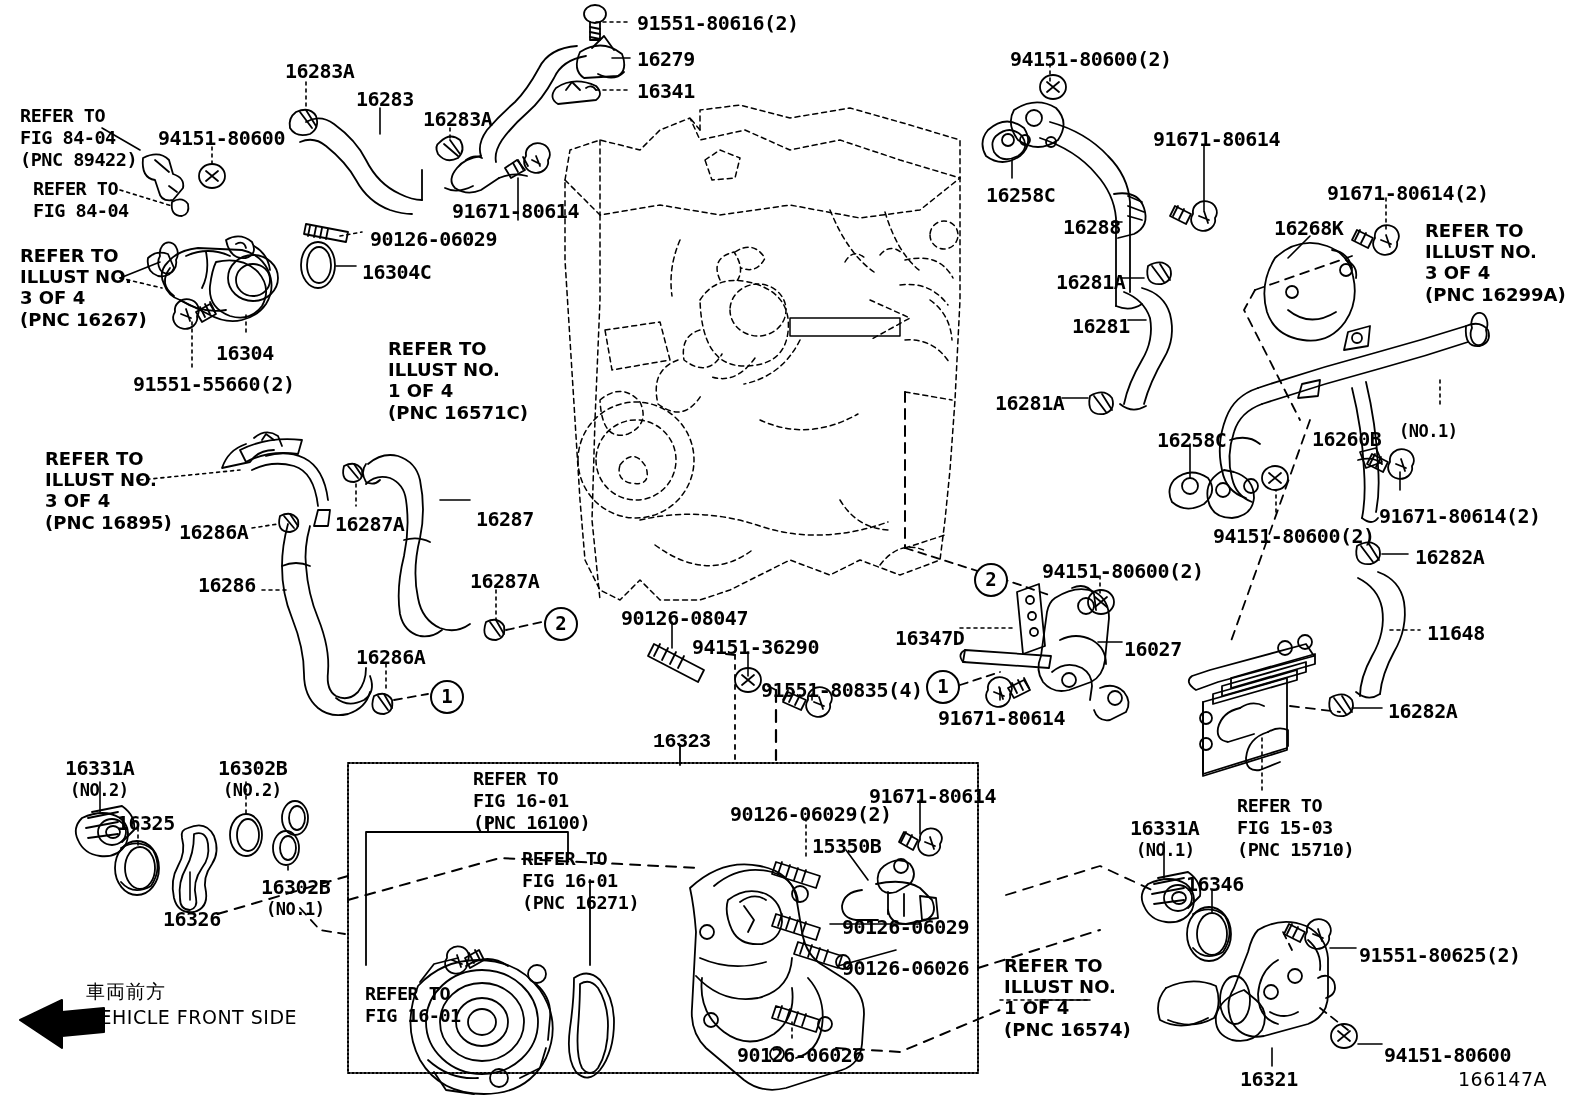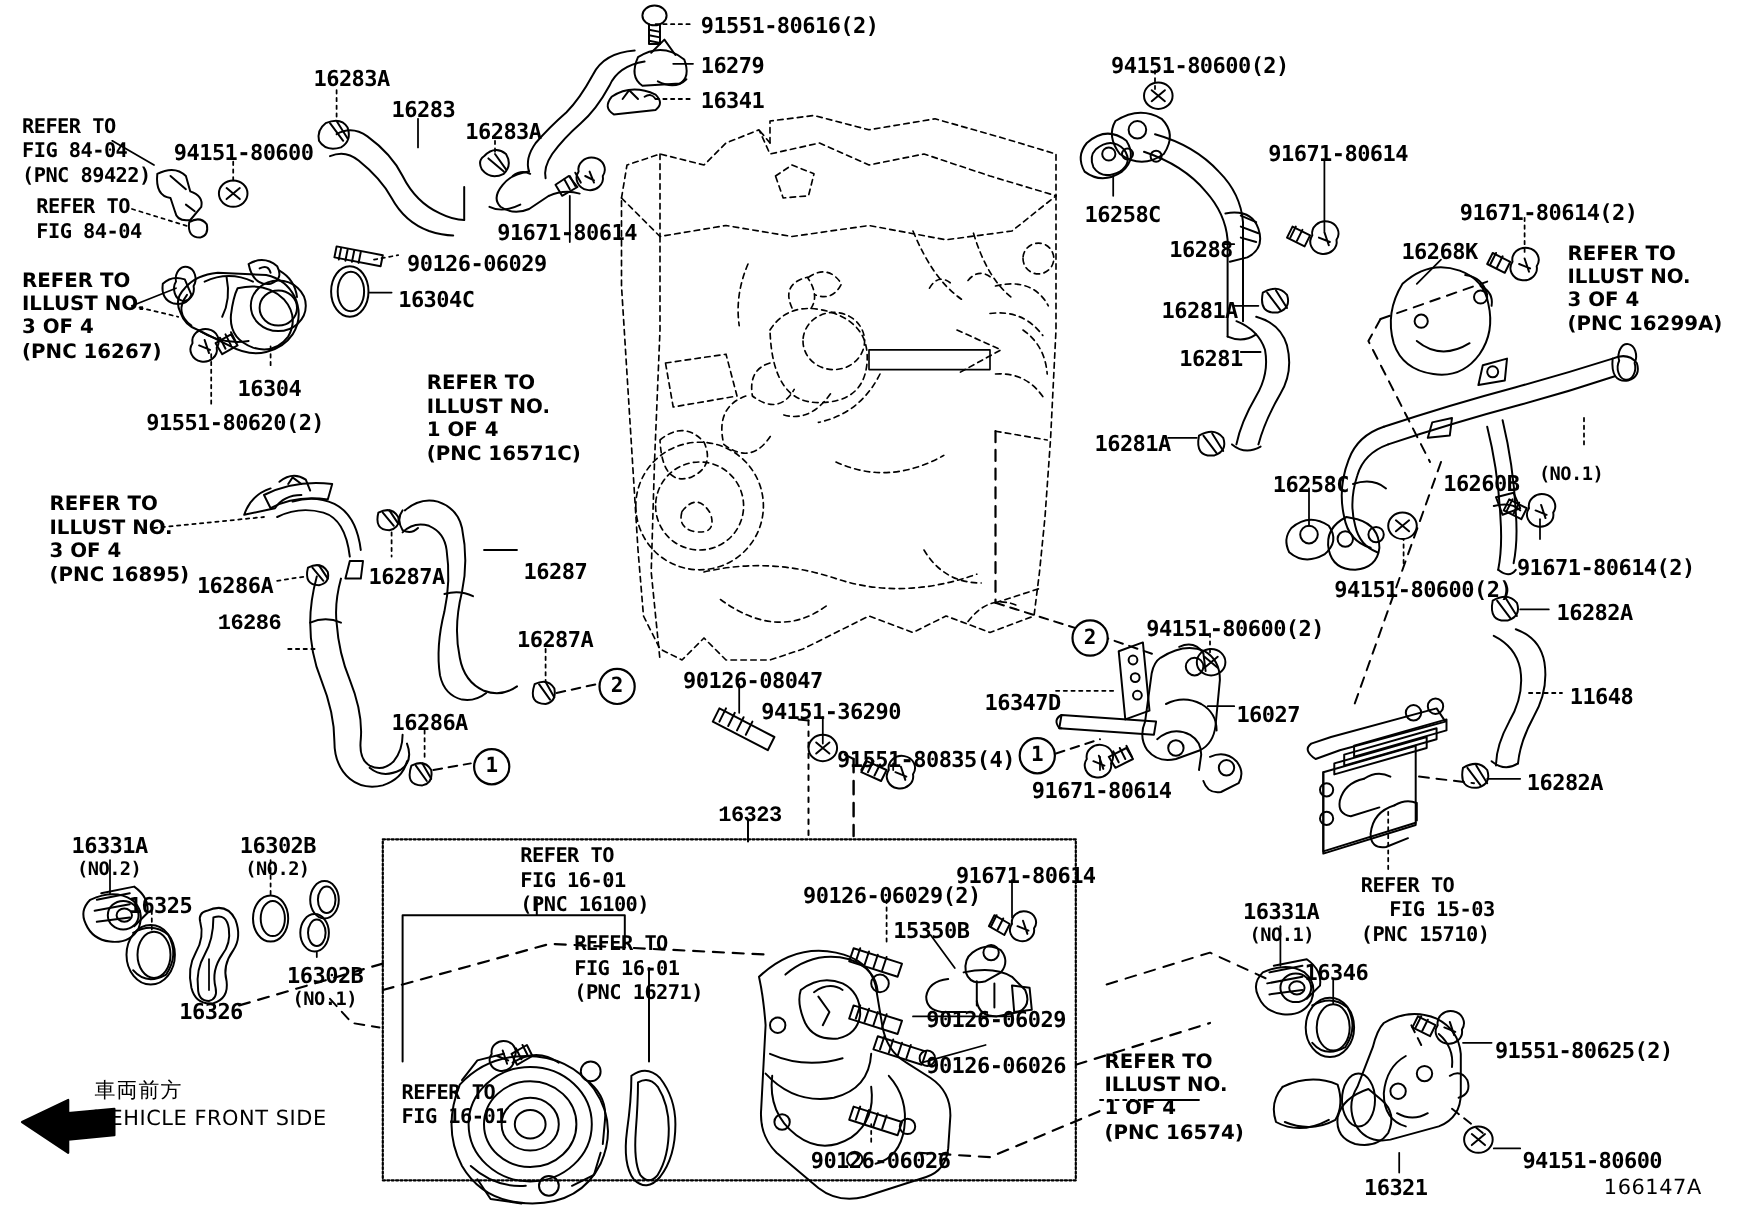--- a/index.html
+++ b/index.html
@@ -646,26 +646,26 @@
       <div class="lbl " style="left: 637px; top: 48px;">16279</div>
       <div class="lbl " style="left: 637px; top: 80px;">16341</div>
       <div class="lbl " style="left: 285px; top: 60px;">16283A</div>
       <div class="lbl " style="left: 356px; top: 88px;">16283</div>
       <div class="lbl " style="left: 423px; top: 108px;">16283A</div>
       <div class="lbl " style="left: 452px; top: 200px;">91671-80614</div>
       <div class="lbl " style="left: 158px; top: 127px;">94151-80600</div>
       <div class="lbl " style="left: 370px; top: 228px;">90126-06029</div>
       <div class="lbl " style="left: 362px; top: 261px;">16304C</div>
       <div class="lbl " style="left: 216px; top: 342px;">16304</div>
-      <div class="lbl " style="left: 133px; top: 373px;">91551-80620(2)</div>
+      <div class="lbl " style="left: 133px; top: 373px;">91551-55660(2)</div>
       <div class="lbl " style="left: 179px; top: 521px;">16286A</div>
       <div class="lbl " style="left: 335px; top: 513px;">16287A</div>
       <div class="lbl " style="left: 476px; top: 508px;">16287</div>
       <div class="lbl " style="left: 470px; top: 570px;">16287A</div>
-      <div class="lbl " style="left: 198px; top: 556px; font-family: Liberation Mono, monospace;">16286</div>
+      <div class="lbl " style="left: 198px; top: 574px;">16286</div>
       <div class="lbl " style="left: 356px; top: 646px;">16286A</div>
       <div class="lbl " style="left: 621px; top: 607px; text-align: right;">90126-08047</div>
       <div class="lbl " style="left: 692px; top: 636px;">94151-36290</div>
       <div class="lbl " style="left: 761px; top: 679px;">91551-80835(4)</div>
       <div class="lbl " style="left: 653px; top: 730px; font-family: Liberation Mono, monospace;">16323</div>
       <div class="lbl " style="left: 895px; top: 627px;">16347D</div>
       <div class="lbl " style="left: 1124px; top: 638px;">16027</div>
       <div class="lbl " style="left: 1042px; top: 560px;">94151-80600(2)</div>
       <div class="lbl " style="left: 938px; top: 707px;">91671-80614</div>
       <div class="lbl " style="left: 1010px; top: 48px;">94151-80600(2)</div>
@@ -735,21 +735,21 @@
         <div class="lbl refer" style="position: relative; left: 0px; top: 0px;">(PNC 16895)</div>
       </div>
       <div style="position: absolute; left: 1425px; top: 220px;">
         <div class="lbl refer" style="position: relative; left: 0px; top: 0px;">REFER TO</div>
         <div class="lbl refer" style="position: relative; left: 0px; top: 0px;">ILLUST NO.</div>
         <div class="lbl refer" style="position: relative; left: 0px; top: 0px;">3 OF 4</div>
         <div class="lbl refer" style="position: relative; left: 0px; top: 0px;">(PNC 16299A)</div>
       </div>
       <div style="position: absolute; left: 1237px; top: 795px;">
         <div class="lbl refermono" style="position: relative; left: 0px; top: 0px;">REFER TO</div>
-        <div class="lbl refermono" style="position: relative; left: 0px; top: 0px; margin-left: 26px;">FIG 15-03</div>
+        <div class="lbl refermono" style="position: relative; left: 0px; top: 0px;">FIG 15-03</div>
         <div class="lbl refermono" style="position: relative; left: 0px; top: 0px;">(PNC 15710)</div>
       </div>
       <div style="position: absolute; left: 1004px; top: 955px;">
         <div class="lbl refer" style="position: relative; left: 0px; top: 0px;">REFER TO</div>
         <div class="lbl refer" style="position: relative; left: 0px; top: 0px;">ILLUST NO.</div>
         <div class="lbl refer" style="position: relative; left: 0px; top: 0px;">1 OF 4</div>
         <div class="lbl refer" style="position: relative; left: 0px; top: 0px;">(PNC 16574)</div>
       </div>
       <div style="position: absolute; left: 473px; top: 768px;">
         <div class="lbl refermono" style="position: relative; left: 0px; top: 0px;">REFER TO</div>

